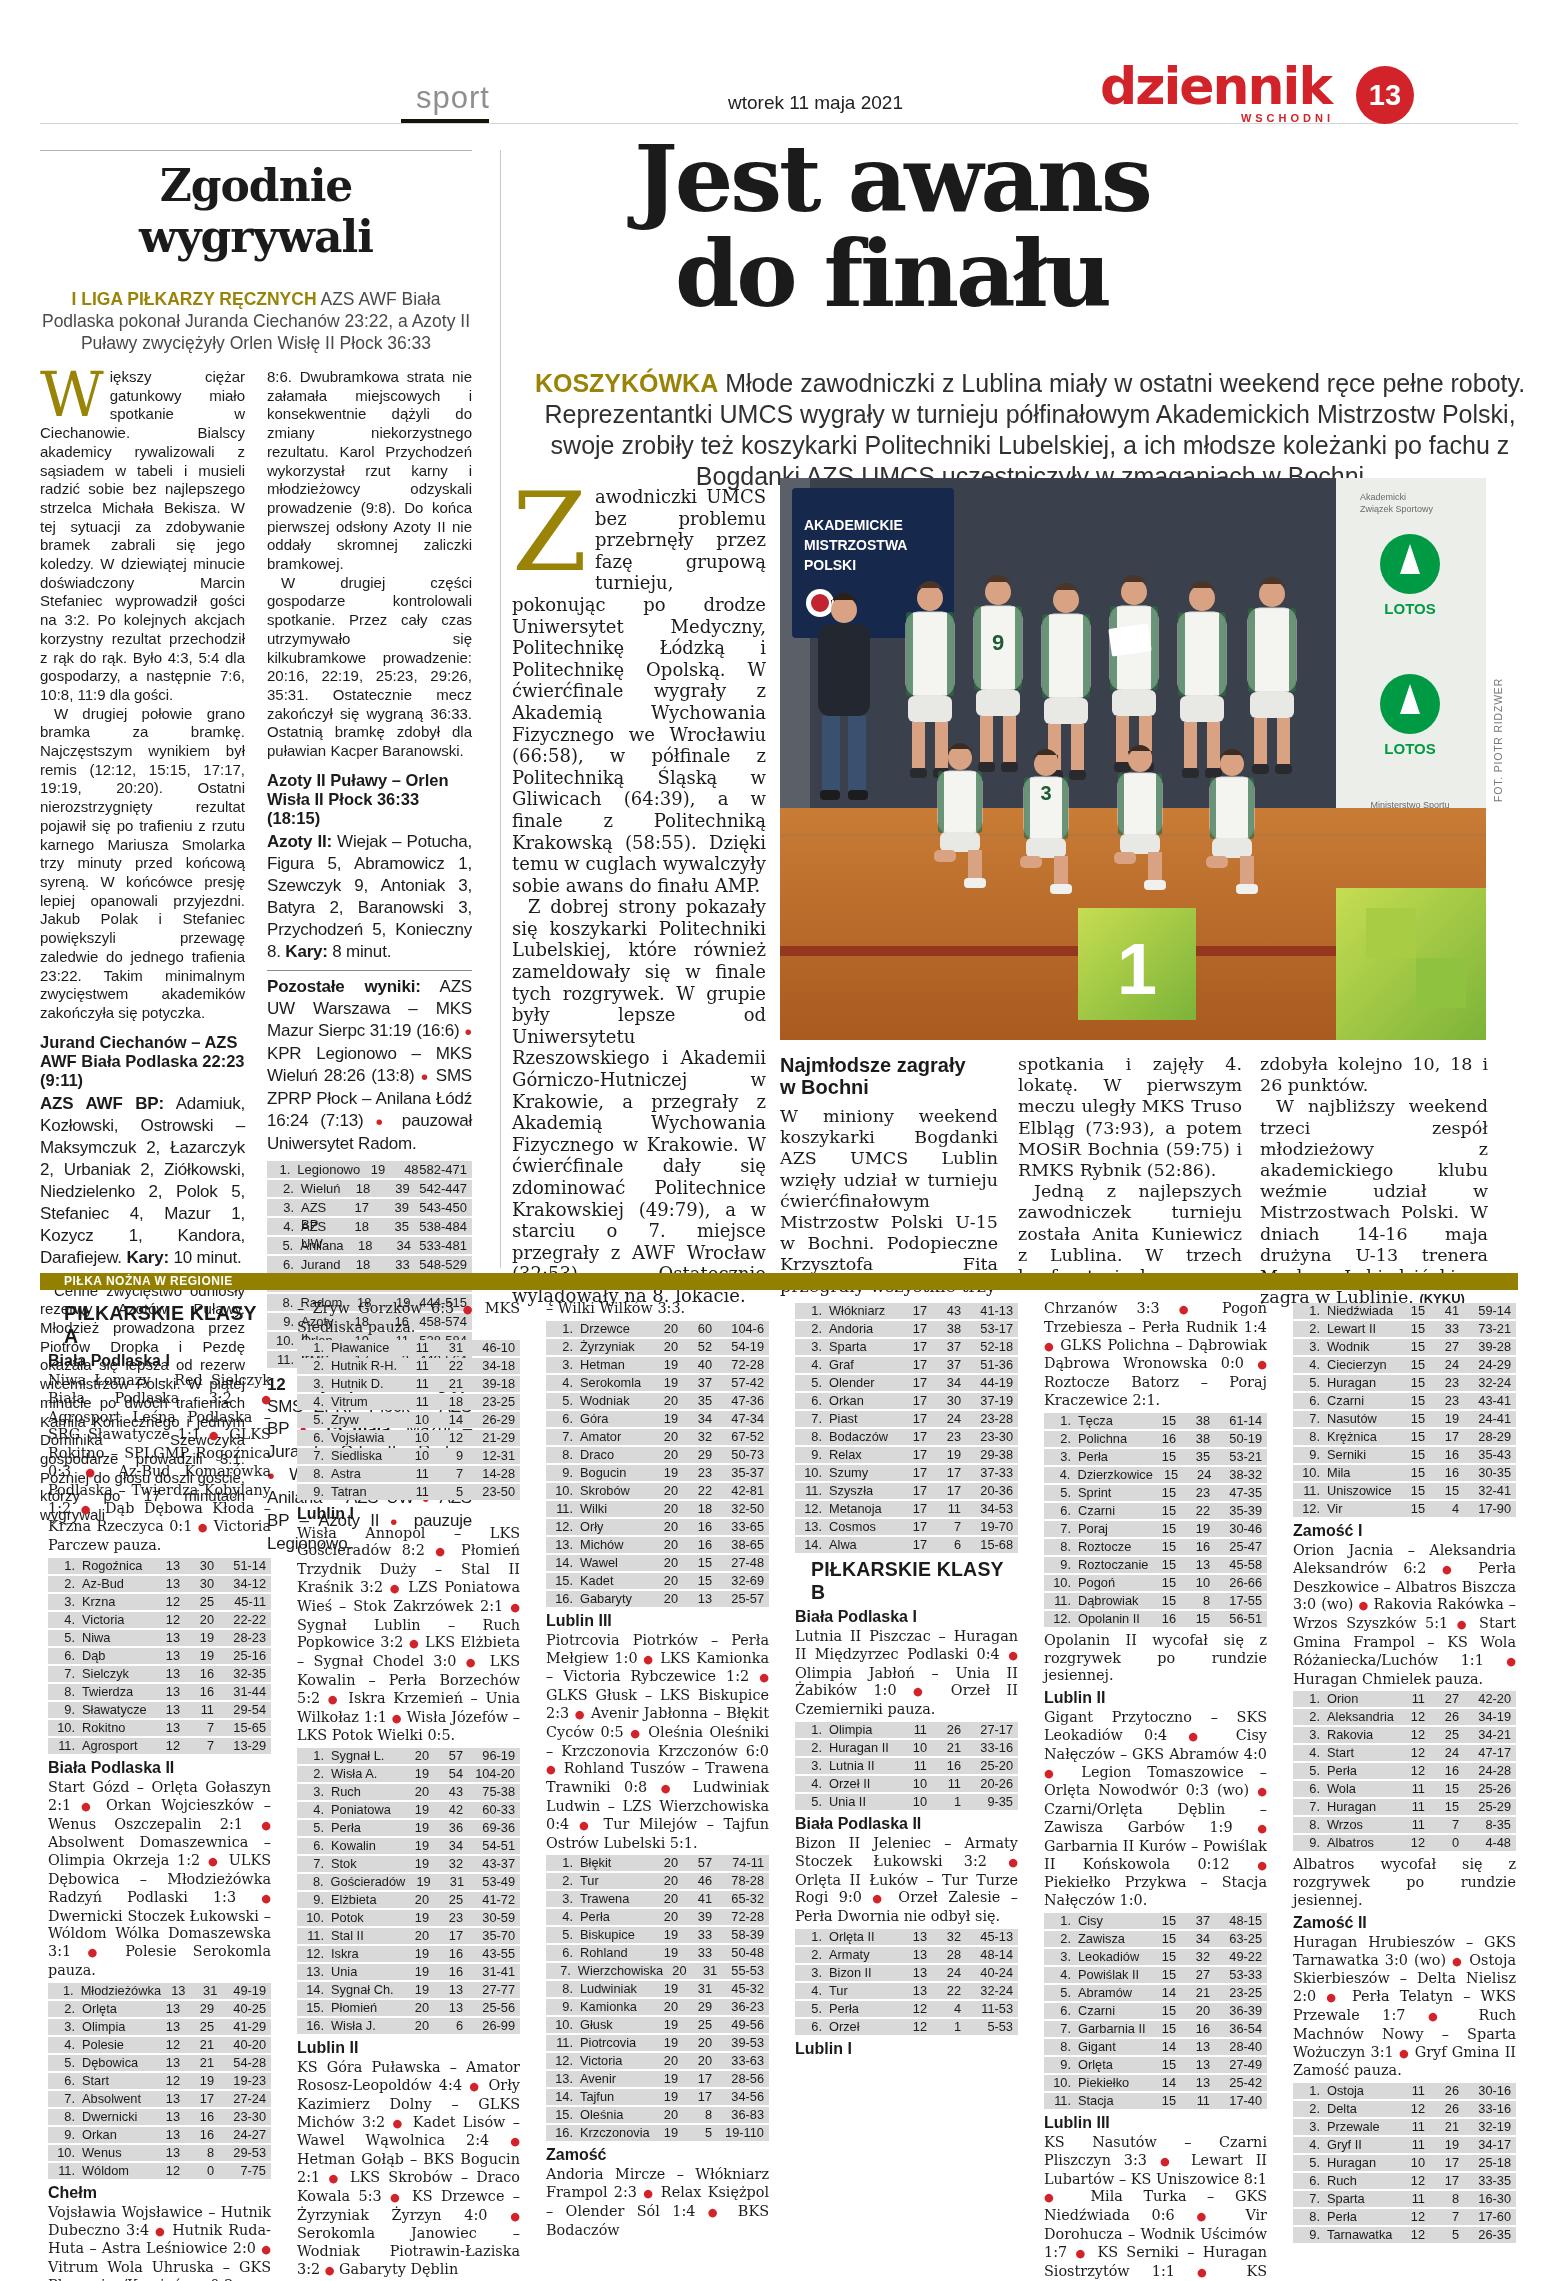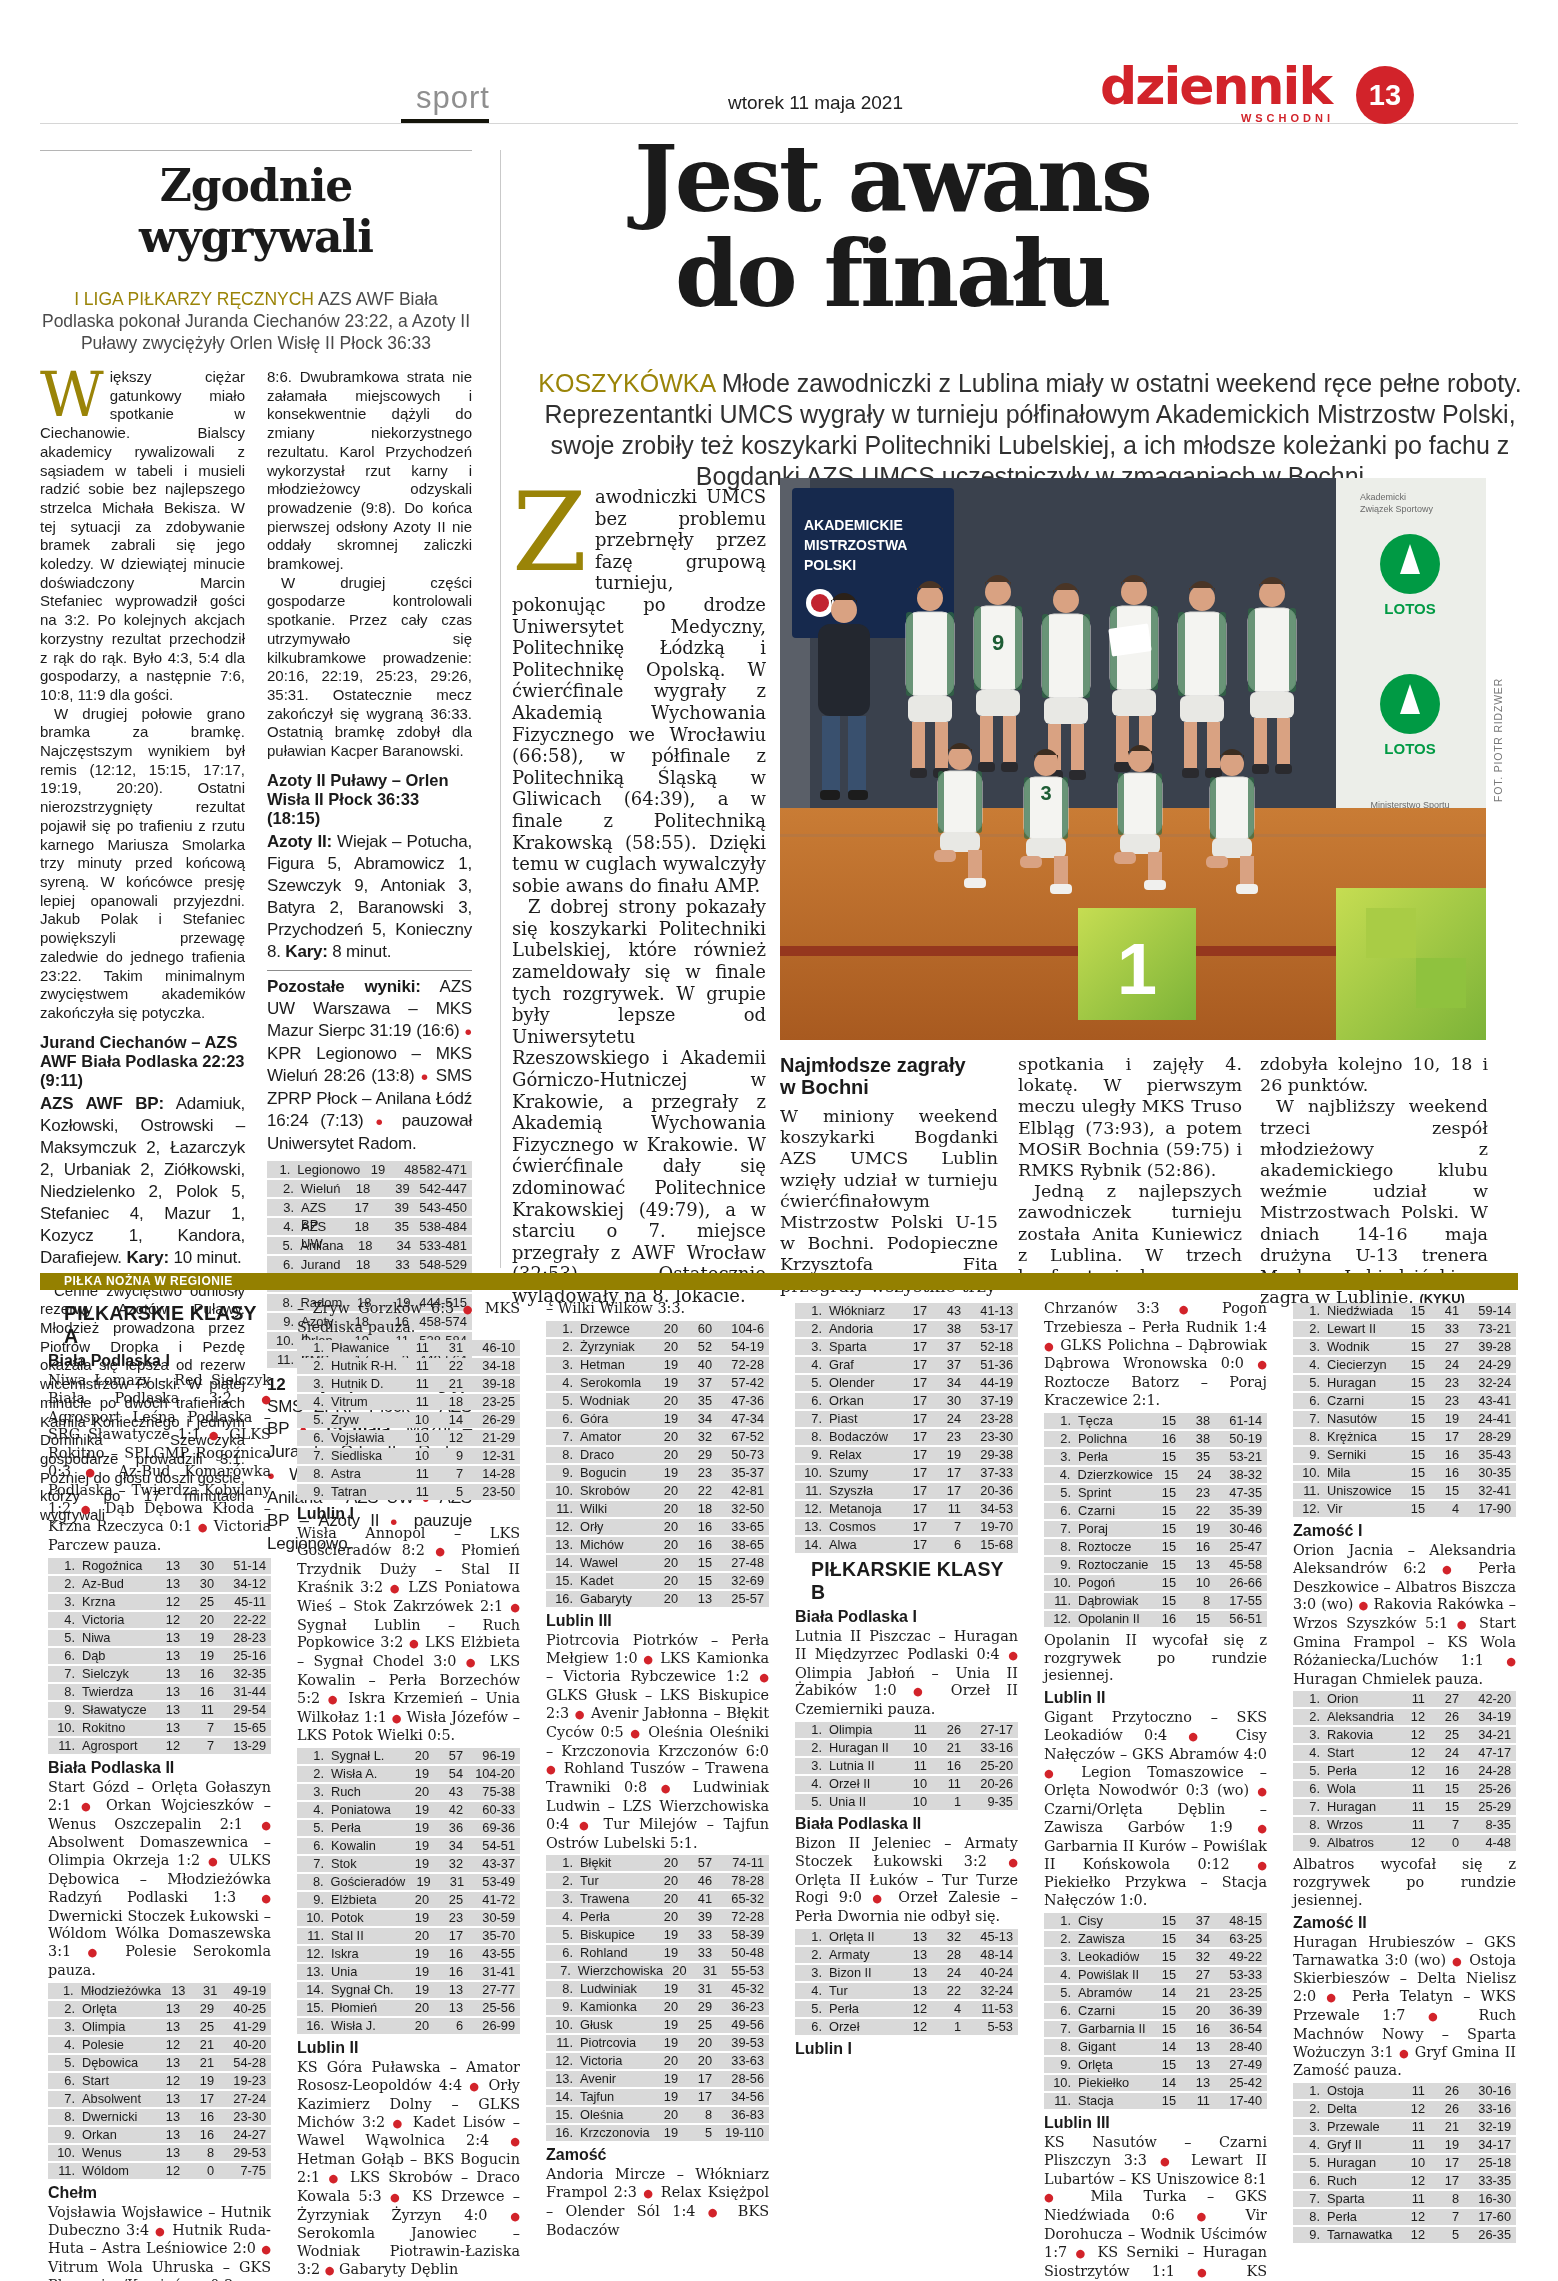--- a/index.html
+++ b/index.html
@@ -21,21 +21,21 @@
   .page-circle{position:absolute;left:1356px;top:66px;width:58px;height:58px;border-radius:50%;
         background:var(--red);color:#fff;font-size:29px;font-weight:bold;display:flex;
         align-items:center;justify-content:center;}
   .vdivider{position:absolute;left:500px;top:150px;width:1px;height:1118px;background:#c9c9c9;}
   
   #left-article{position:absolute;left:40px;top:150px;width:432px;}
   .rule-top{height:1px;background:#b5b5b5;margin-bottom:9px;}
   .l-title{font-family:"DejaVu Serif",serif;font-weight:bold;font-size:44px;text-align:center;
         margin:0 0 26px 0;letter-spacing:-1px;}
   .l-kicker{text-align:center;font-size:17.5px;line-height:22px;color:var(--gray-txt);margin-bottom:14px;}
-  .olive-b{color:var(--olive);font-weight:normal;}
+  .olive-b{color:var(--olive);font-weight:bold;}
   .l-cols{display:flex;gap:22px;}
   .l-col{width:205px;}
   .l-col p{margin:0 0 0 0;font-size:15px;line-height:18.7px;text-align:justify;}
   .l-col p.ind{text-indent:14px;}
   .dropcap-w{float:left;font-family:"DejaVu Serif",serif;color:var(--olive);font-size:62px;
         line-height:50px;padding:2px 6px 0 0;font-weight:normal;}
   .match-h{font-size:16.5px;font-weight:bold;line-height:19px;margin:10px 0 3px 0;}
   .match-d{font-size:17px;line-height:22px;text-align:justify;letter-spacing:-0.2px;}
   .thin-rule{border-top:1.5px solid #8c8c8c;margin:7px 0 5px 0;}
   .standings{margin:6px 0 6px 0;}

